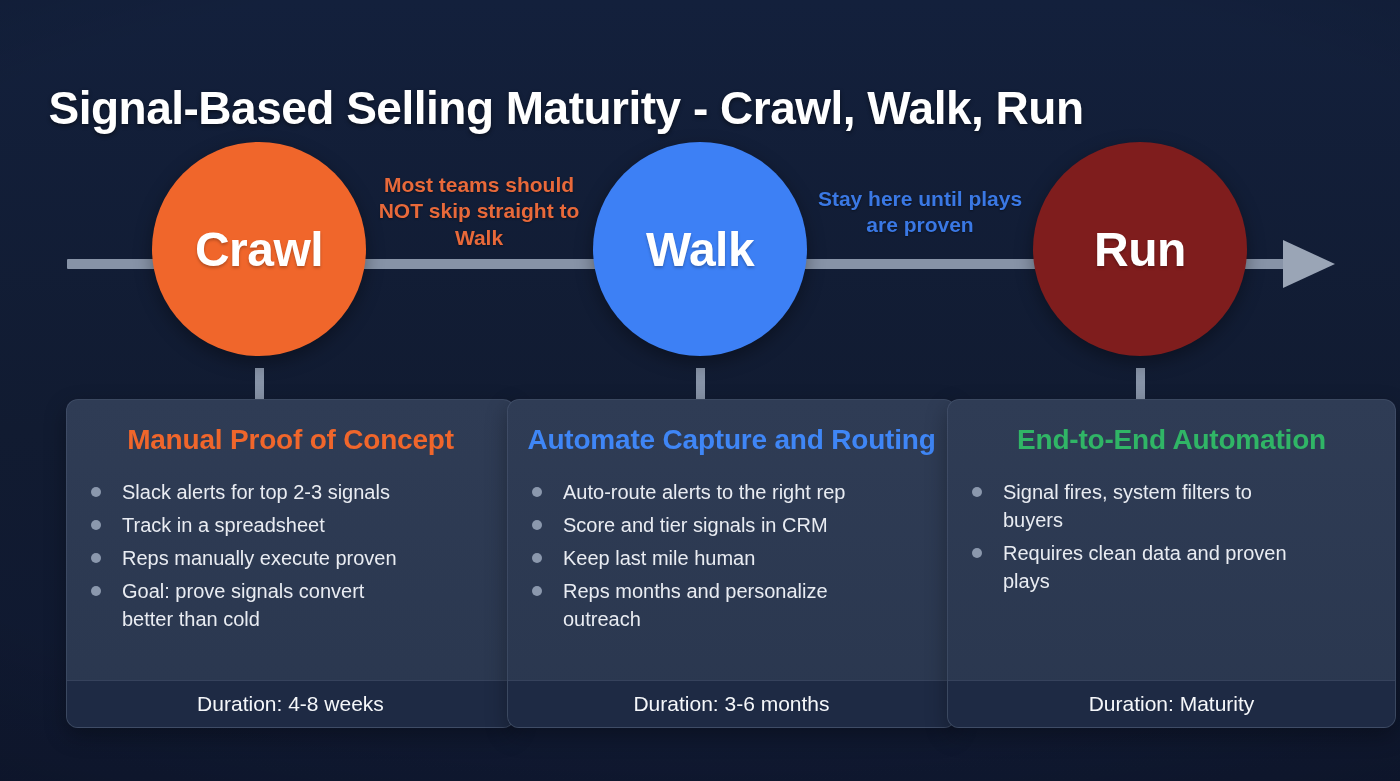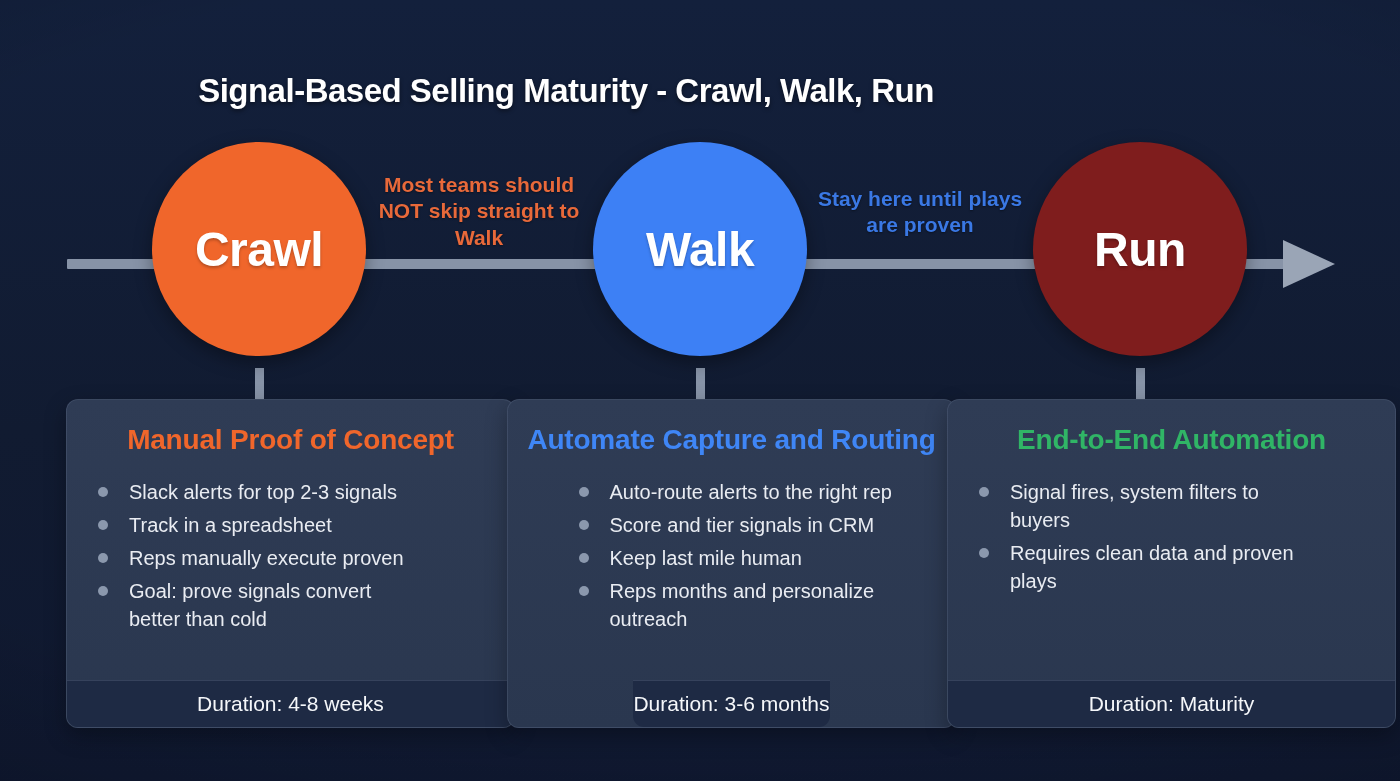--- a/index.html
+++ b/index.html
@@ -7,21 +7,21 @@
     width:1400px;height:781px;position:relative;overflow:hidden;
     background:linear-gradient(180deg,#13203c 0%,#111b31 55%,#0f1830 100%);
     font-family:"Liberation Sans","DejaVu Sans",sans-serif;
     -webkit-font-smoothing:antialiased;
   }
   .vignette{position:absolute;inset:0;pointer-events:none;
     background:radial-gradient(ellipse 120% 90% at 50% 45%, rgba(0,0,0,0) 55%, rgba(0,0,0,0.28) 100%);}
   
   .page-title{
     position:absolute;top:50px;left:0;width:1132px;text-align:center;
-    color:#ffffff;font-size:33px;font-weight:bold;letter-spacing:-0.5px;
+    color:#ffffff;font-size:46px;font-weight:bold;letter-spacing:-0.5px;
     text-shadow:0 2px 4px rgba(0,0,0,0.45);
   }
   
   .tl-line{position:absolute;left:67px;top:259px;width:1218px;height:10px;
     background:#8793a7;border-radius:1px;}
   .tl-arrow{position:absolute;left:1283px;top:240px;width:0;height:0;
     border-left:52px solid #9aa5b6;border-top:24px solid transparent;border-bottom:24px solid transparent;}
   .stub{position:absolute;width:9px;height:34px;background:#8793a7;top:368px;}
   .stub.s1{left:255px;} .stub.s2{left:696px;} .stub.s3{left:1136px;}
   .circle{position:absolute;width:214px;height:214px;border-radius:50%;top:142px;
@@ -35,27 +35,27 @@
   .annotation{position:absolute;font-weight:bold;font-size:21px;line-height:1.25;
     text-align:center;text-shadow:0 1px 2px rgba(0,0,0,0.4);}
   .annotation.a1{left:368px;top:172px;width:222px;color:#e8693a;}
   .annotation.a2{left:808px;top:186px;width:224px;color:#3a78e4;}
   
   .card{position:absolute;top:399px;width:449px;height:329px;
     background:linear-gradient(180deg,#2f3c55 0%,#2a374f 100%);
     border:1px solid rgba(160,175,205,0.14);border-radius:12px;
     box-shadow:0 8px 22px rgba(0,0,0,0.30);box-sizing:border-box;
     display:flex;flex-direction:column;}
-  .card.c1{left:66px;} .card.c2{left:507px;align-items:center;} .card.c3{left:947px;}
+  .card.c1{left:66px;} .card.c2{left:507px;} .card.c3{left:947px;}
   .card h2{margin:22px 14px 14px 14px;text-align:center;
     font-size:28px;font-weight:bold;line-height:1.28;letter-spacing:-0.2px;}
   .card.c1 h2{color:#f0662b;}
   .card.c2 h2{color:#3f86f6;}
   .card.c3 h2{color:#30b566;}
-  .card ul{list-style:none;margin:6px 0 0 12px;padding:0 20px 0 50px;flex:1;}
+  .card ul{list-style:none;margin:6px 0 0 5px;padding:0 20px 0 50px;flex:1;}
   .card li{position:relative;color:#e9ecf2;font-size:20px;line-height:1.4;
     margin-bottom:5px;max-width:286px;padding-left:0;}
   .card li .dot{position:absolute;left:-31px;top:9px;width:10px;height:10px;
     border-radius:50%;background:#8b98ad;}
   .card .duration{
     height:46px;flex:0 0 46px;display:flex;align-items:center;justify-content:center;
     background:#1e2a44;border-top:1px solid rgba(165,180,205,0.18);
     border-radius:0 0 11px 11px;color:#f5f7fa;font-size:21px;}
 </style>
 </head>

